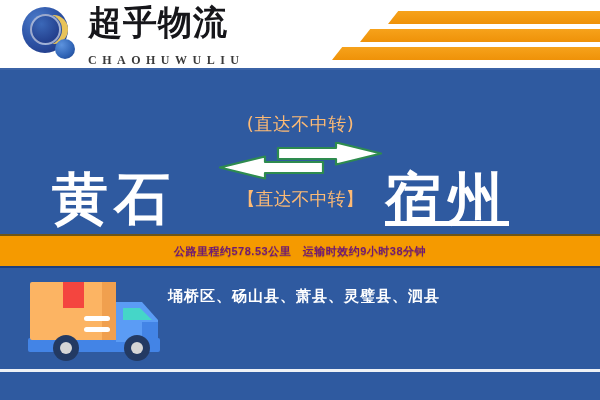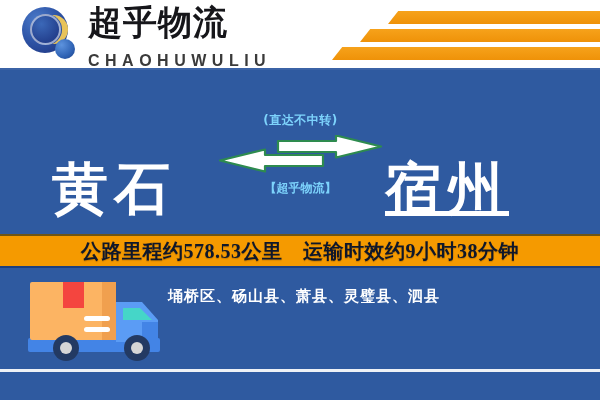--- a/index.html
+++ b/index.html
@@ -81,22 +81,22 @@
   }
   .logo-cn {
     font-family: "DejaVu Serif", "Liberation Serif", serif;
     font-size: 34px;
     font-weight: bold;
     color: #16161a;
     letter-spacing: 1px;
     line-height: 38px;
   }
   .logo-en {
-    font-family: Liberation Sans, sans-serif;
-    font-size: 16px;
+    font-family: Liberation Serif, serif;
+    font-size: 12px;
     font-weight: bold;
     color: #3a3a3a;
     letter-spacing: 5.5px;
     line-height: 13px;
     margin-top: 13px;
   }
 
   
   .stripes {
     position: absolute;
@@ -126,21 +126,21 @@
   
   .route-panel {
     position: absolute;
     left: 0; top: 70px;
     width: 600px;
     height: 162px;
     background: #2f5aa0;
   }
   .city {
     position: absolute;
-    top: 118px;
+    top: 128px;
     transform: translateY(-50%);
     font-family: "DejaVu Serif", "Liberation Serif", serif;
     font-weight: bold;
     font-size: 56px;
     color: #ffffff;
     letter-spacing: 6px;
     line-height: 1;
     white-space: nowrap;
   }
   .city.origin { left: 52px; }
@@ -148,23 +148,23 @@
 
   .center-block {
     position: absolute;
     left: 218px;
     top: 42px;
     width: 165px;
     text-align: center;
   }
   .note-top, .note-bottom {
     font-family: "DejaVu Sans", "Liberation Sans", sans-serif;
-    font-size: 12px;
-    font-weight: bold;
-    color: #7dd3fc;
+    font-size: 18px;
+    font-weight: normal;
+    color: #fdba74;
     white-space: nowrap;
     letter-spacing: 0.5px;
   }
   .arrows {
     position: relative;
     width: 165px;
     height: 40px;
     margin: 6px 0 5px 0;
   }
   .arrows svg { display: block; }
@@ -178,24 +178,24 @@
     height: 34px;
     background: #f59a00;
     border-top: 2px solid #6e5516;
     border-bottom: 2px solid #1d3f7c;
     box-sizing: border-box;
     display: flex;
     align-items: center;
     justify-content: center;
   }
   .info-text {
-    font-family: Liberation Serif, serif;
-    font-weight: bold;
-    font-size: 20px;
-    color: #0f172a;
+    font-family: Liberation Sans, sans-serif;
+    font-weight: bold;
+    font-size: 11px;
+    color: #701a75;
     letter-spacing: 0.5px;
     white-space: nowrap;
     text-shadow: 0 1px 1px rgba(120,70,0,0.35);
   }
 
   
   .bottom-area {
     position: absolute;
     left: 0; top: 268px;
     width: 600px;
@@ -268,21 +268,21 @@
 
       <div class="arrows">
         <svg width="165" height="40" viewBox="0 0 165 40" aria-hidden="true">
 
           <polygon points="60,6 118,6 118,0.5 163,11.5 118,22.5 118,17 60,17" fill="#ffffff" stroke="#2e8b4f" stroke-width="2.2" stroke-linejoin="round"></polygon>
 
           <polygon points="105,20 47,20 47,14.5 2,25.5 47,36.5 47,31 105,31" fill="#ffffff" stroke="#2e8b4f" stroke-width="2.2" stroke-linejoin="round"></polygon>
         </svg>
       </div>
 
-      <div class="note-bottom">【超乎物流】</div>
+      <div class="note-bottom">【直达不中转】</div>
     </div>
 
     <div class="city dest">宿州</div>
   </div>
 
   <div class="info-bar">
     <div class="info-text">公路里程约578.53公里　运输时效约9小时38分钟</div>
   </div>
 
   <div class="bottom-area">

